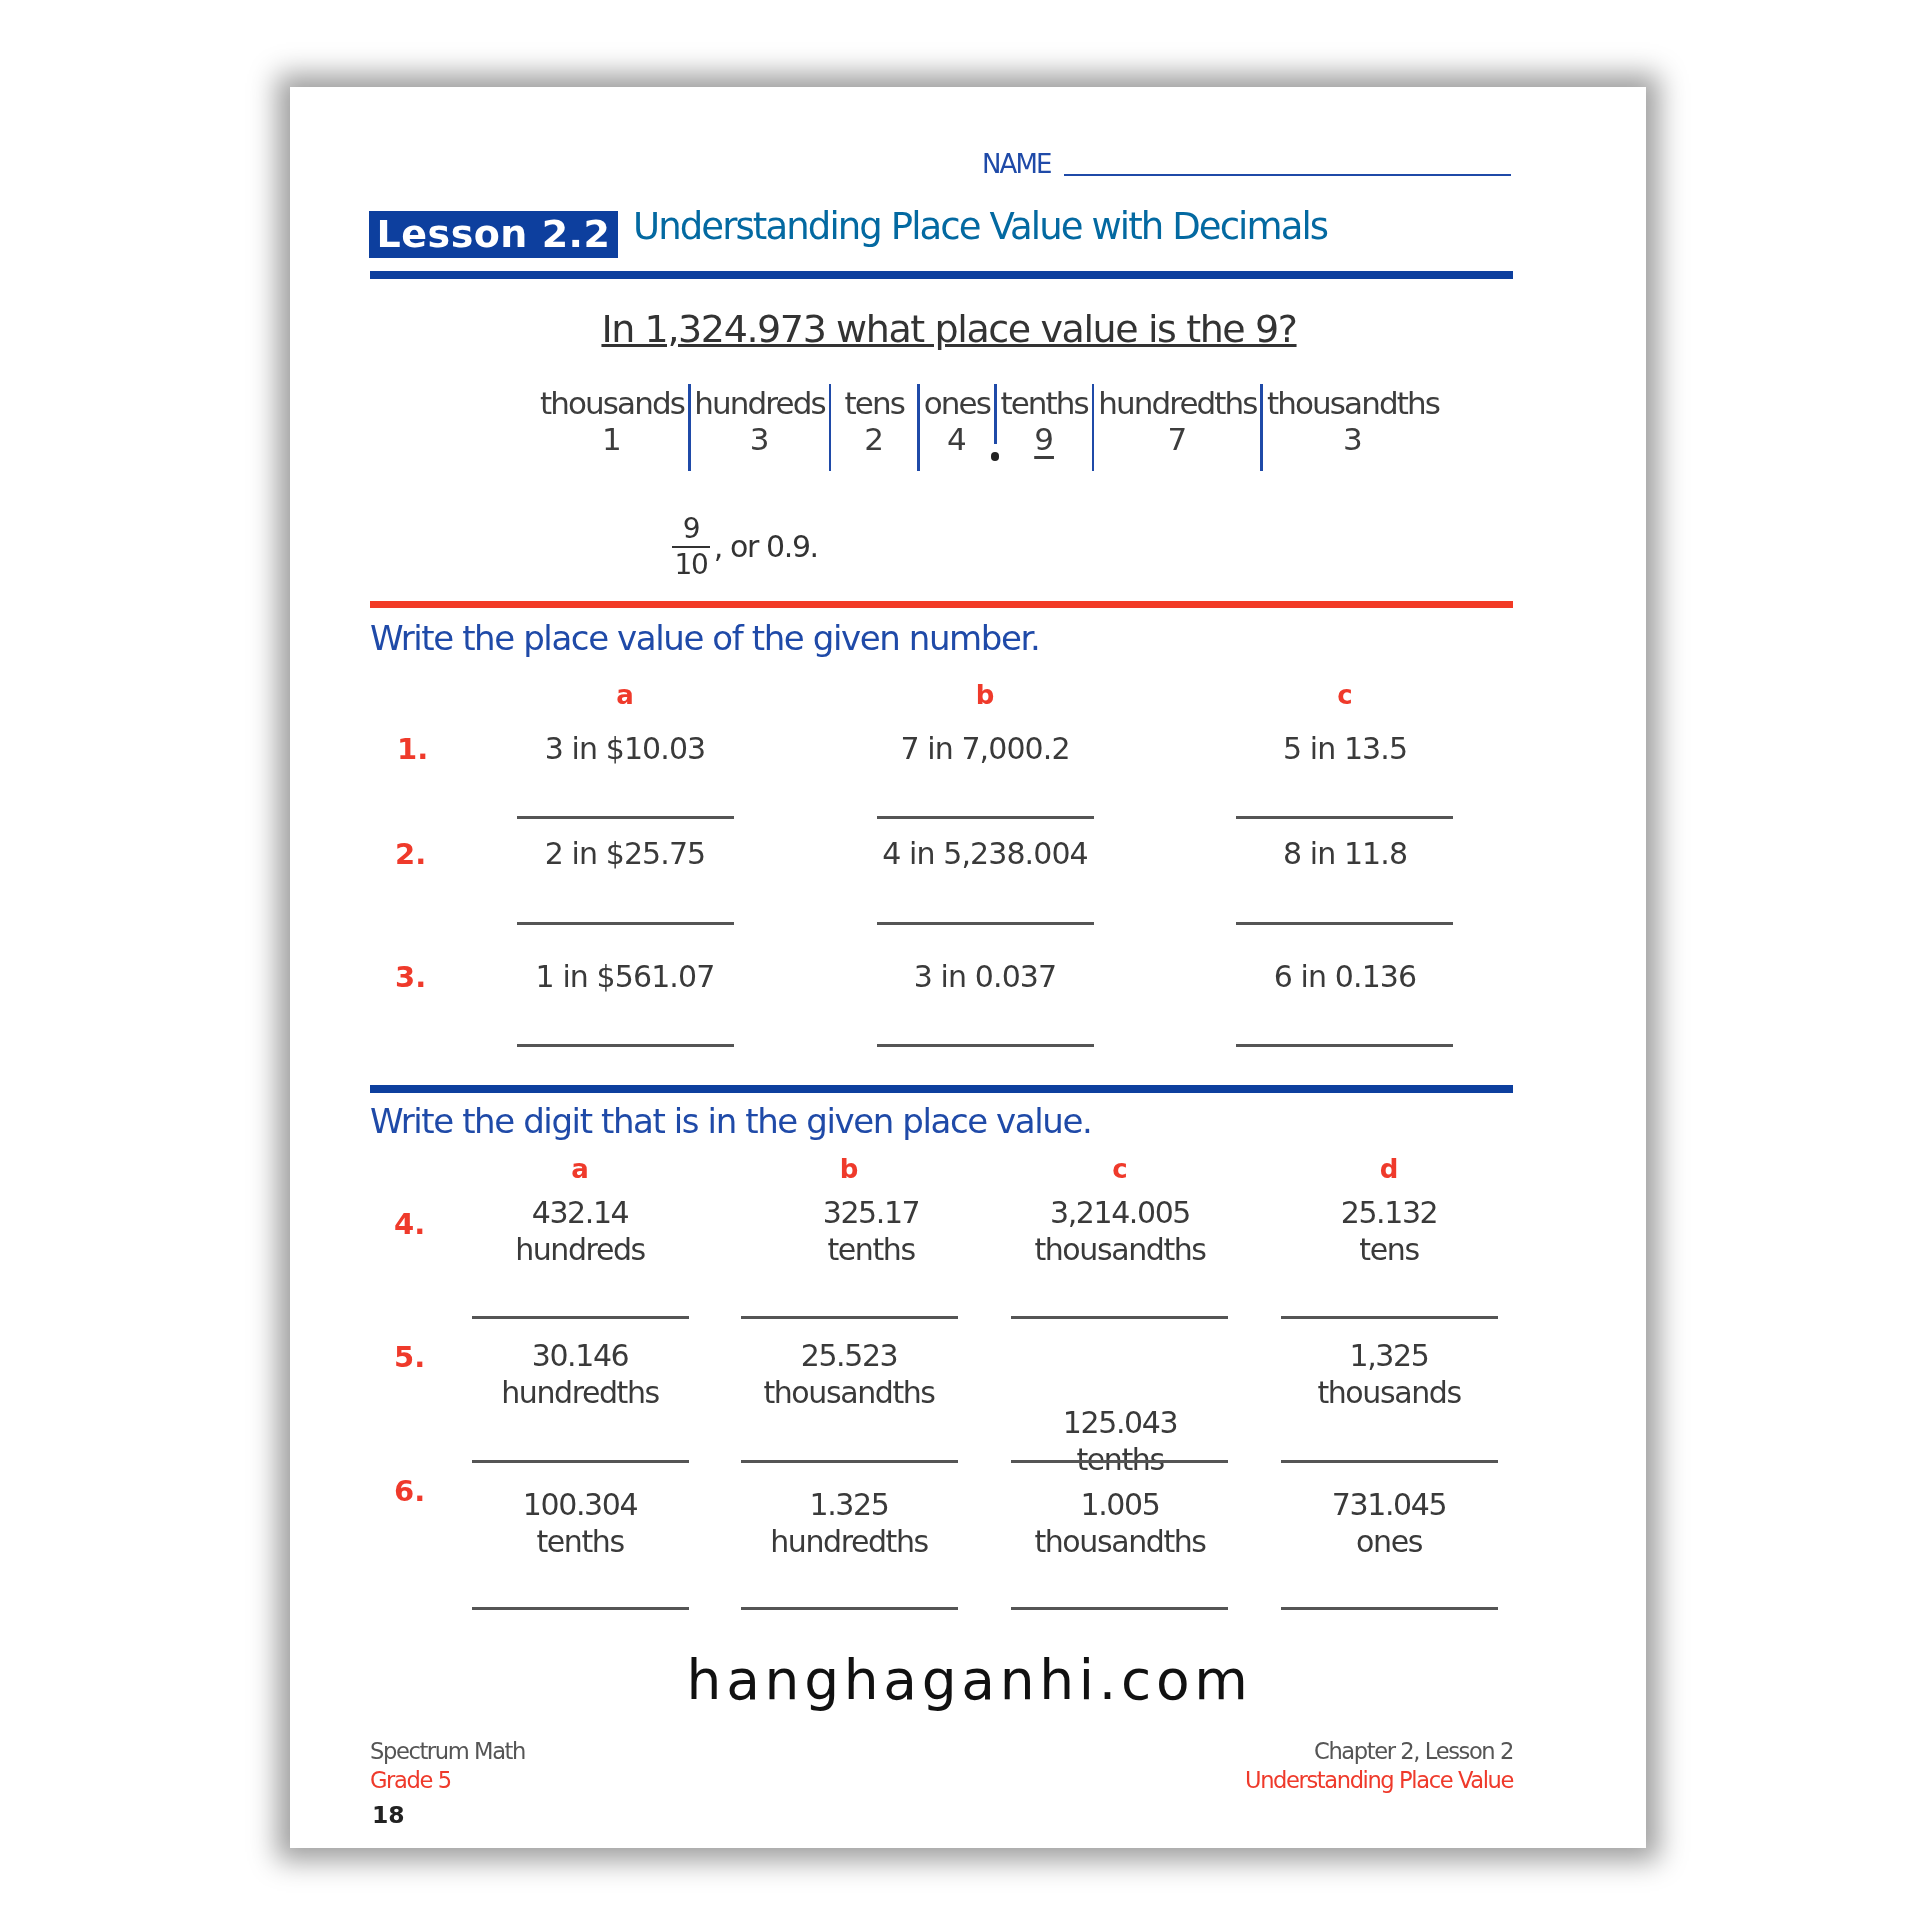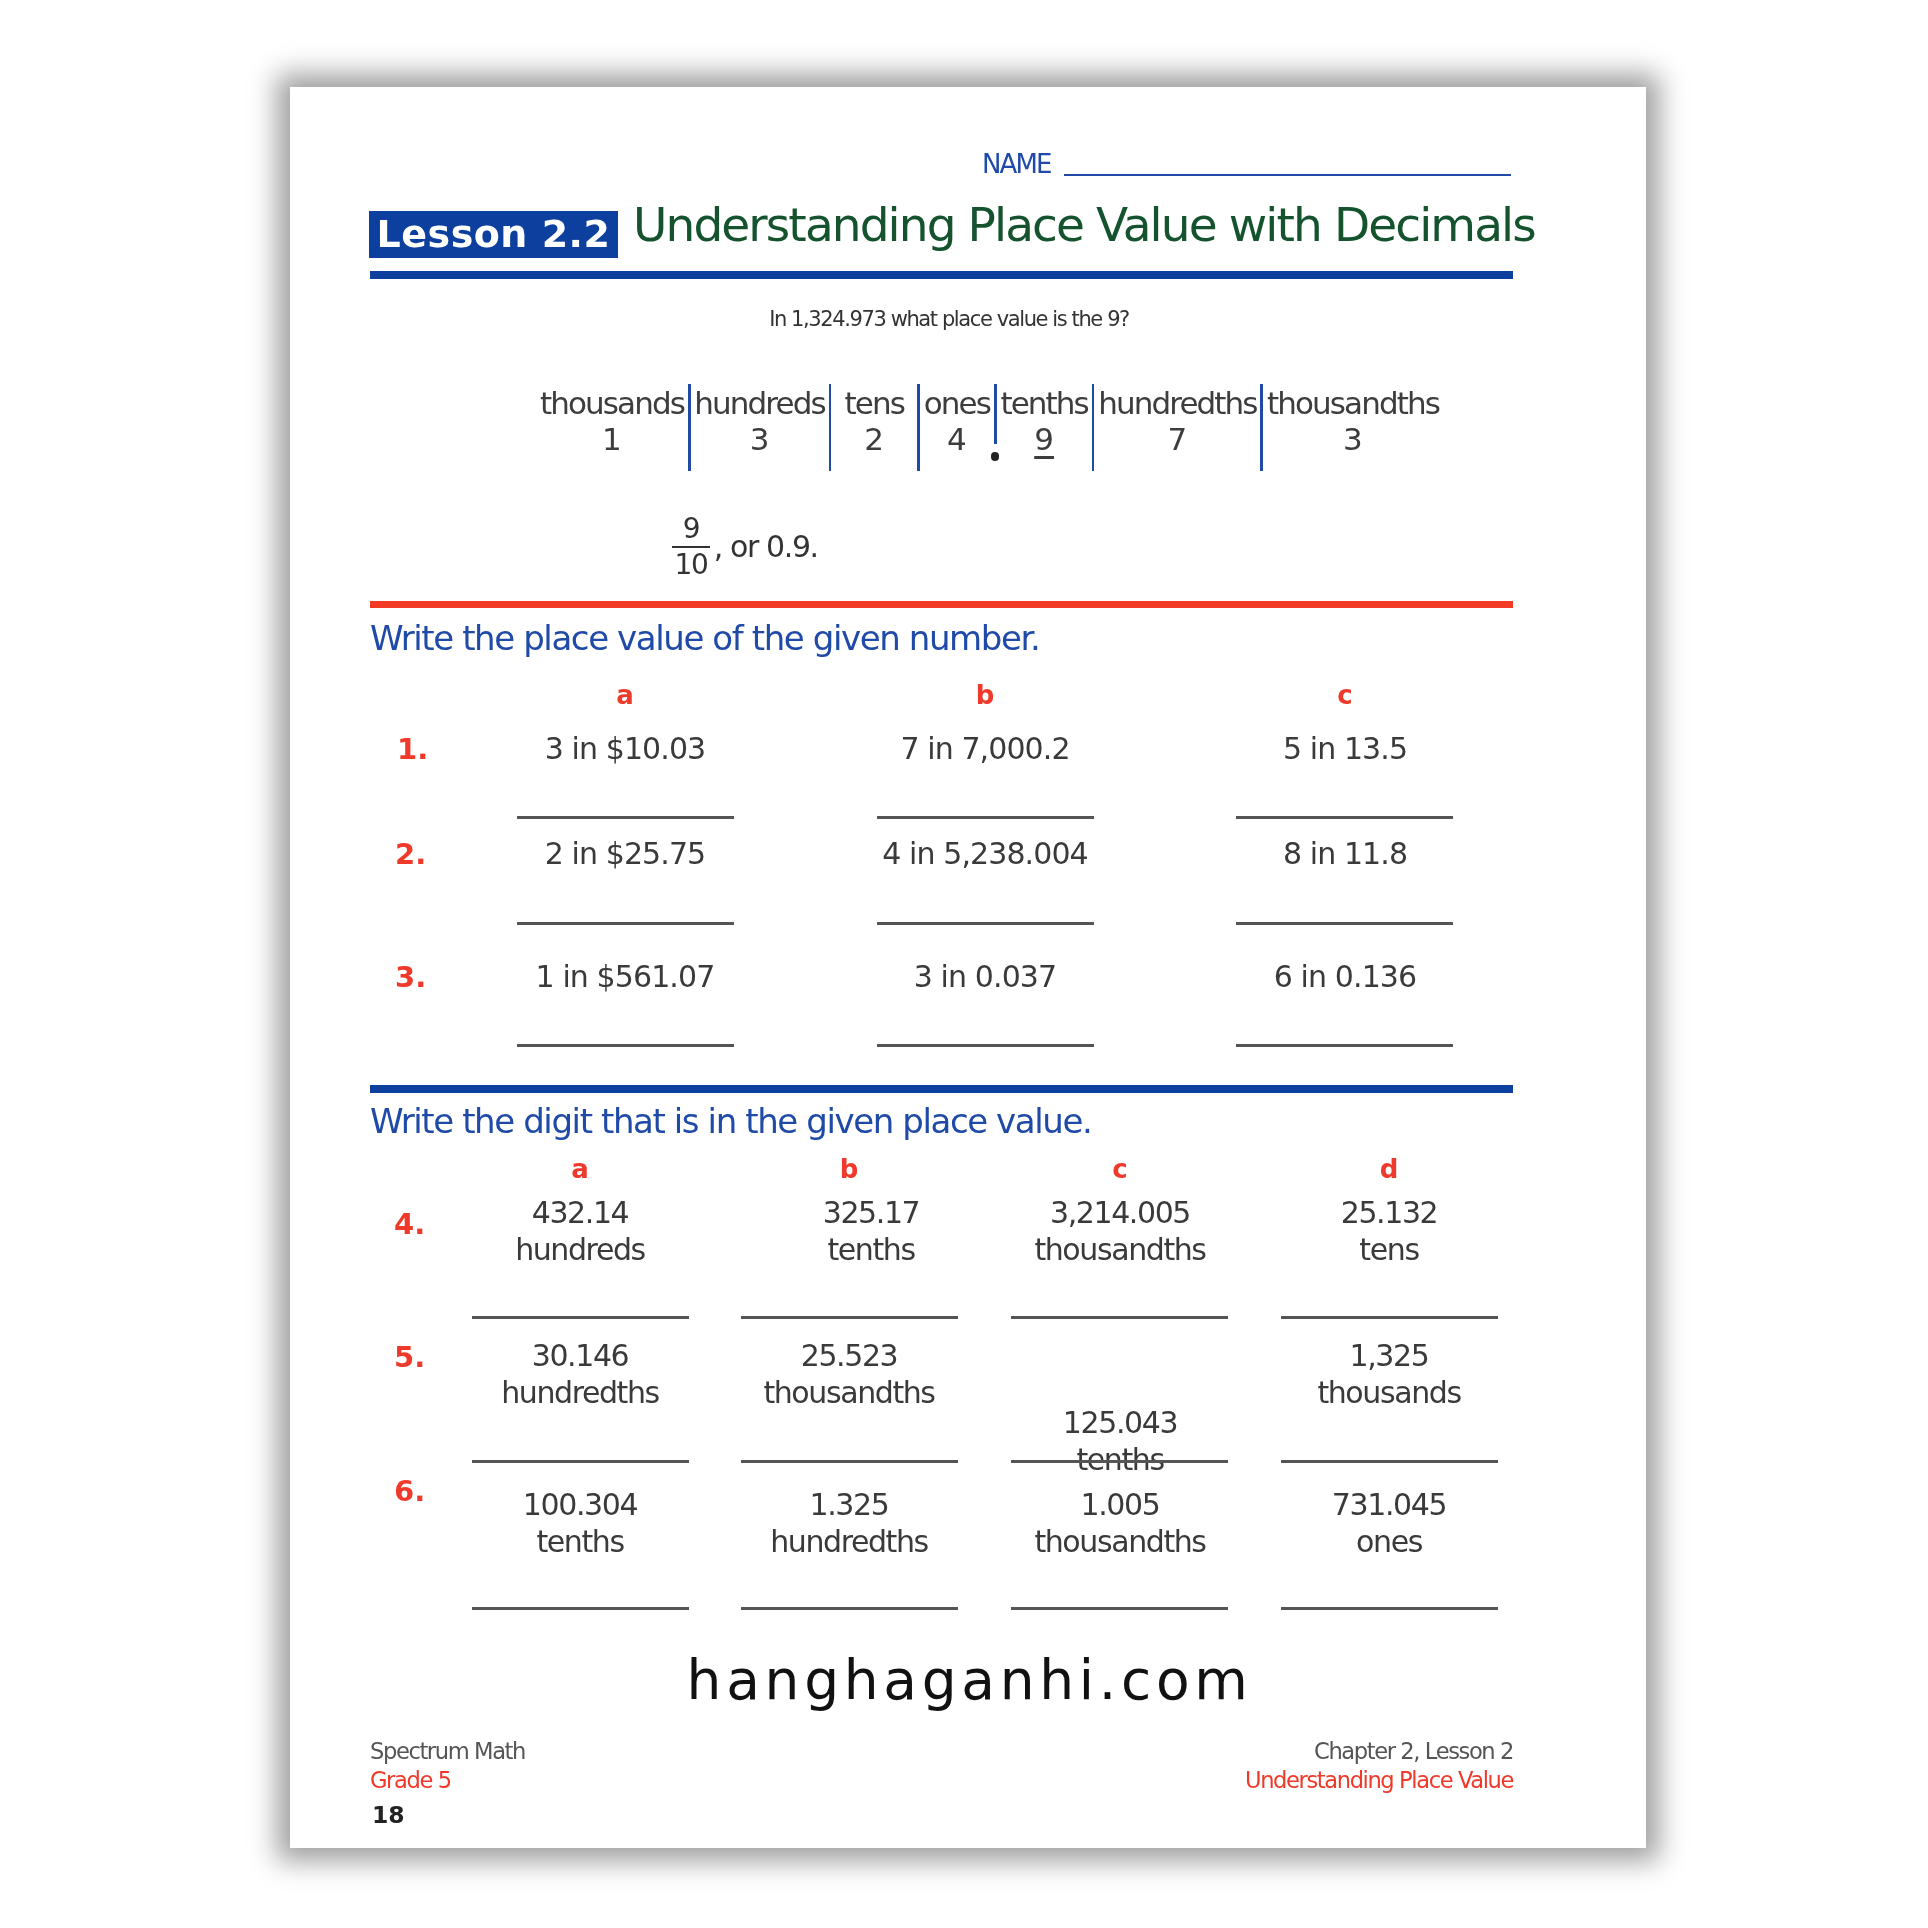--- a/index.html
+++ b/index.html
@@ -16,25 +16,25 @@
   .red { color: #ef3a2b; }
   .gray { color: #3a3a3a; }
 
   
   .name-label { left: 982px; top: 149px; font-size: 26px; color: #1f4aa8; letter-spacing: -1.9px; }
   .name-line { left: 1064px; top: 174px; width: 447px; height: 1.9px; background: #1f4aa8; }
   .lesson-box {
     left: 369px; top: 211px; width: 249px; height: 47px; background: #0d3f9e; color: #fff;
     font-weight: bold; font-size: 38px; line-height: 47px; text-align: center; letter-spacing: 0.5px;
   }
-  .lesson-title { left: 633px; top: 197px; font-size: 47px; color: #14532d; letter-spacing: -1.9px; white-space: nowrap; }
+  .lesson-title { left: 633px; top: 205px; font-size: 37px; color: #0369a1; letter-spacing: -1.9px; white-space: nowrap; }
   .rule-blue { left: 370px; width: 1143px; height: 7.5px; background: #0d3f9e; }
   .rule-red { left: 370px; width: 1143px; height: 6.6px; background: #f23a25; }
 
-  .question { left: 0; width: 100%; top: 307px; text-align: center; font-size: 21px; color: #333; letter-spacing: -1.4px; }
+  .question { left: 0; width: 100%; top: 307px; text-align: center; font-size: 38px; color: #333; letter-spacing: -1.4px; text-decoration: underline; }
   .question-inner { position: relative; left: -15px; }
 
   
   .pv { position: absolute; top: 384px; left: 540px; display: flex; }
   .pv-col { text-align: center; color: #3d3d3d; position: relative; }
   .pv-head { font-size: 31px; letter-spacing: -1.9px; line-height: 38px; white-space: nowrap; }
   .pv-digit { font-size: 31px; line-height: 34px; }
   .pv-sep { width: 2.8px; background: #1f4aa8; height: 87px; margin: 0 3.8px; }
   .pv-sep.short { height: 60px; }
   .pv-dot { position: absolute; width: 8.5px; height: 8.5px; border-radius: 50%; background: #222; }

